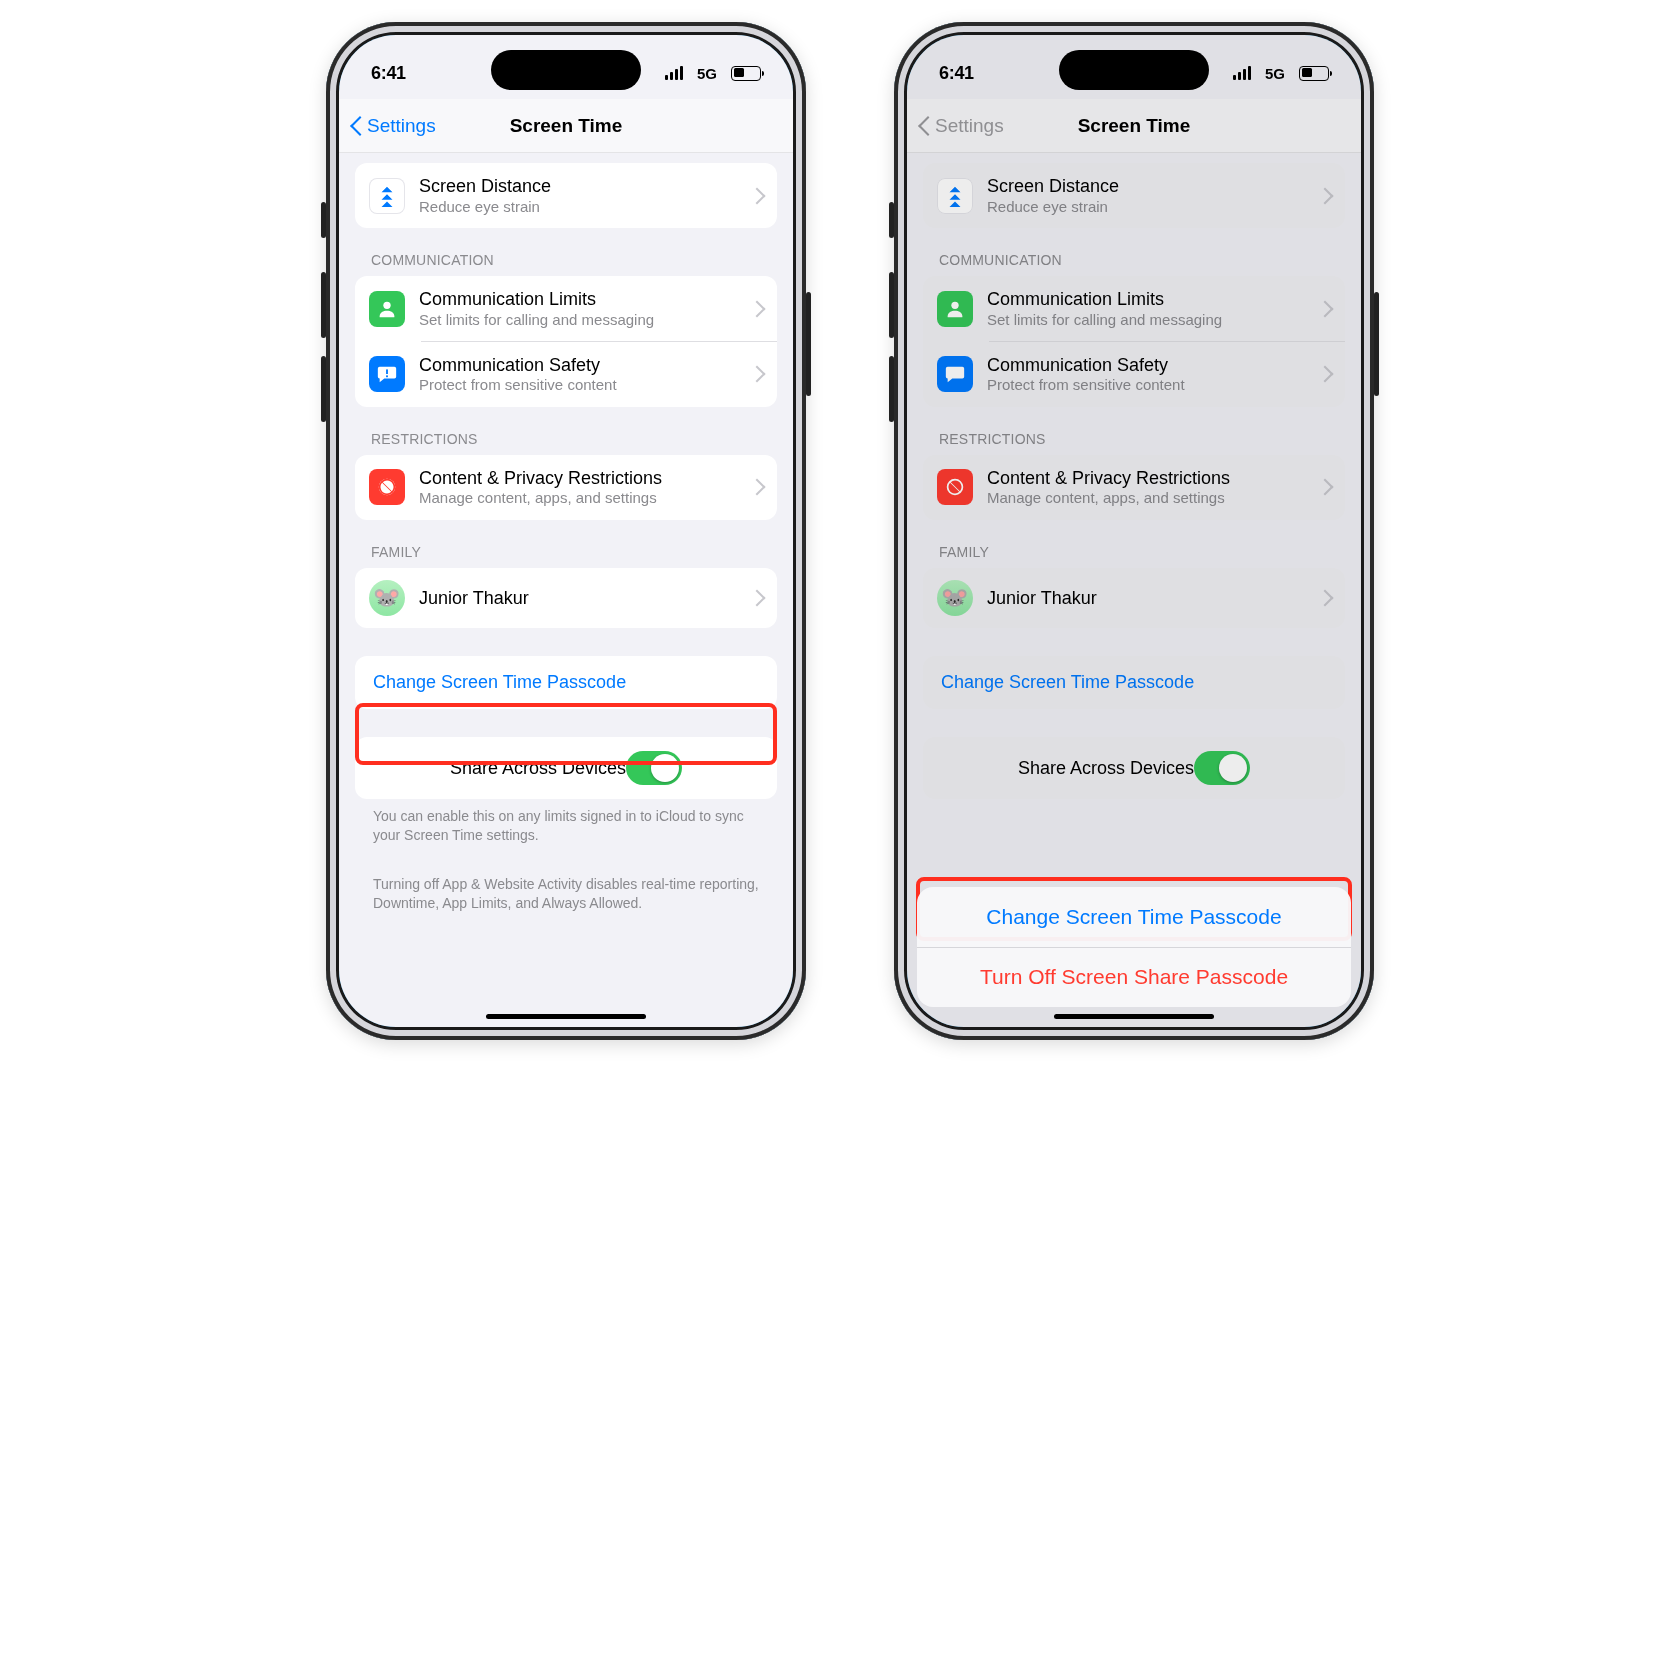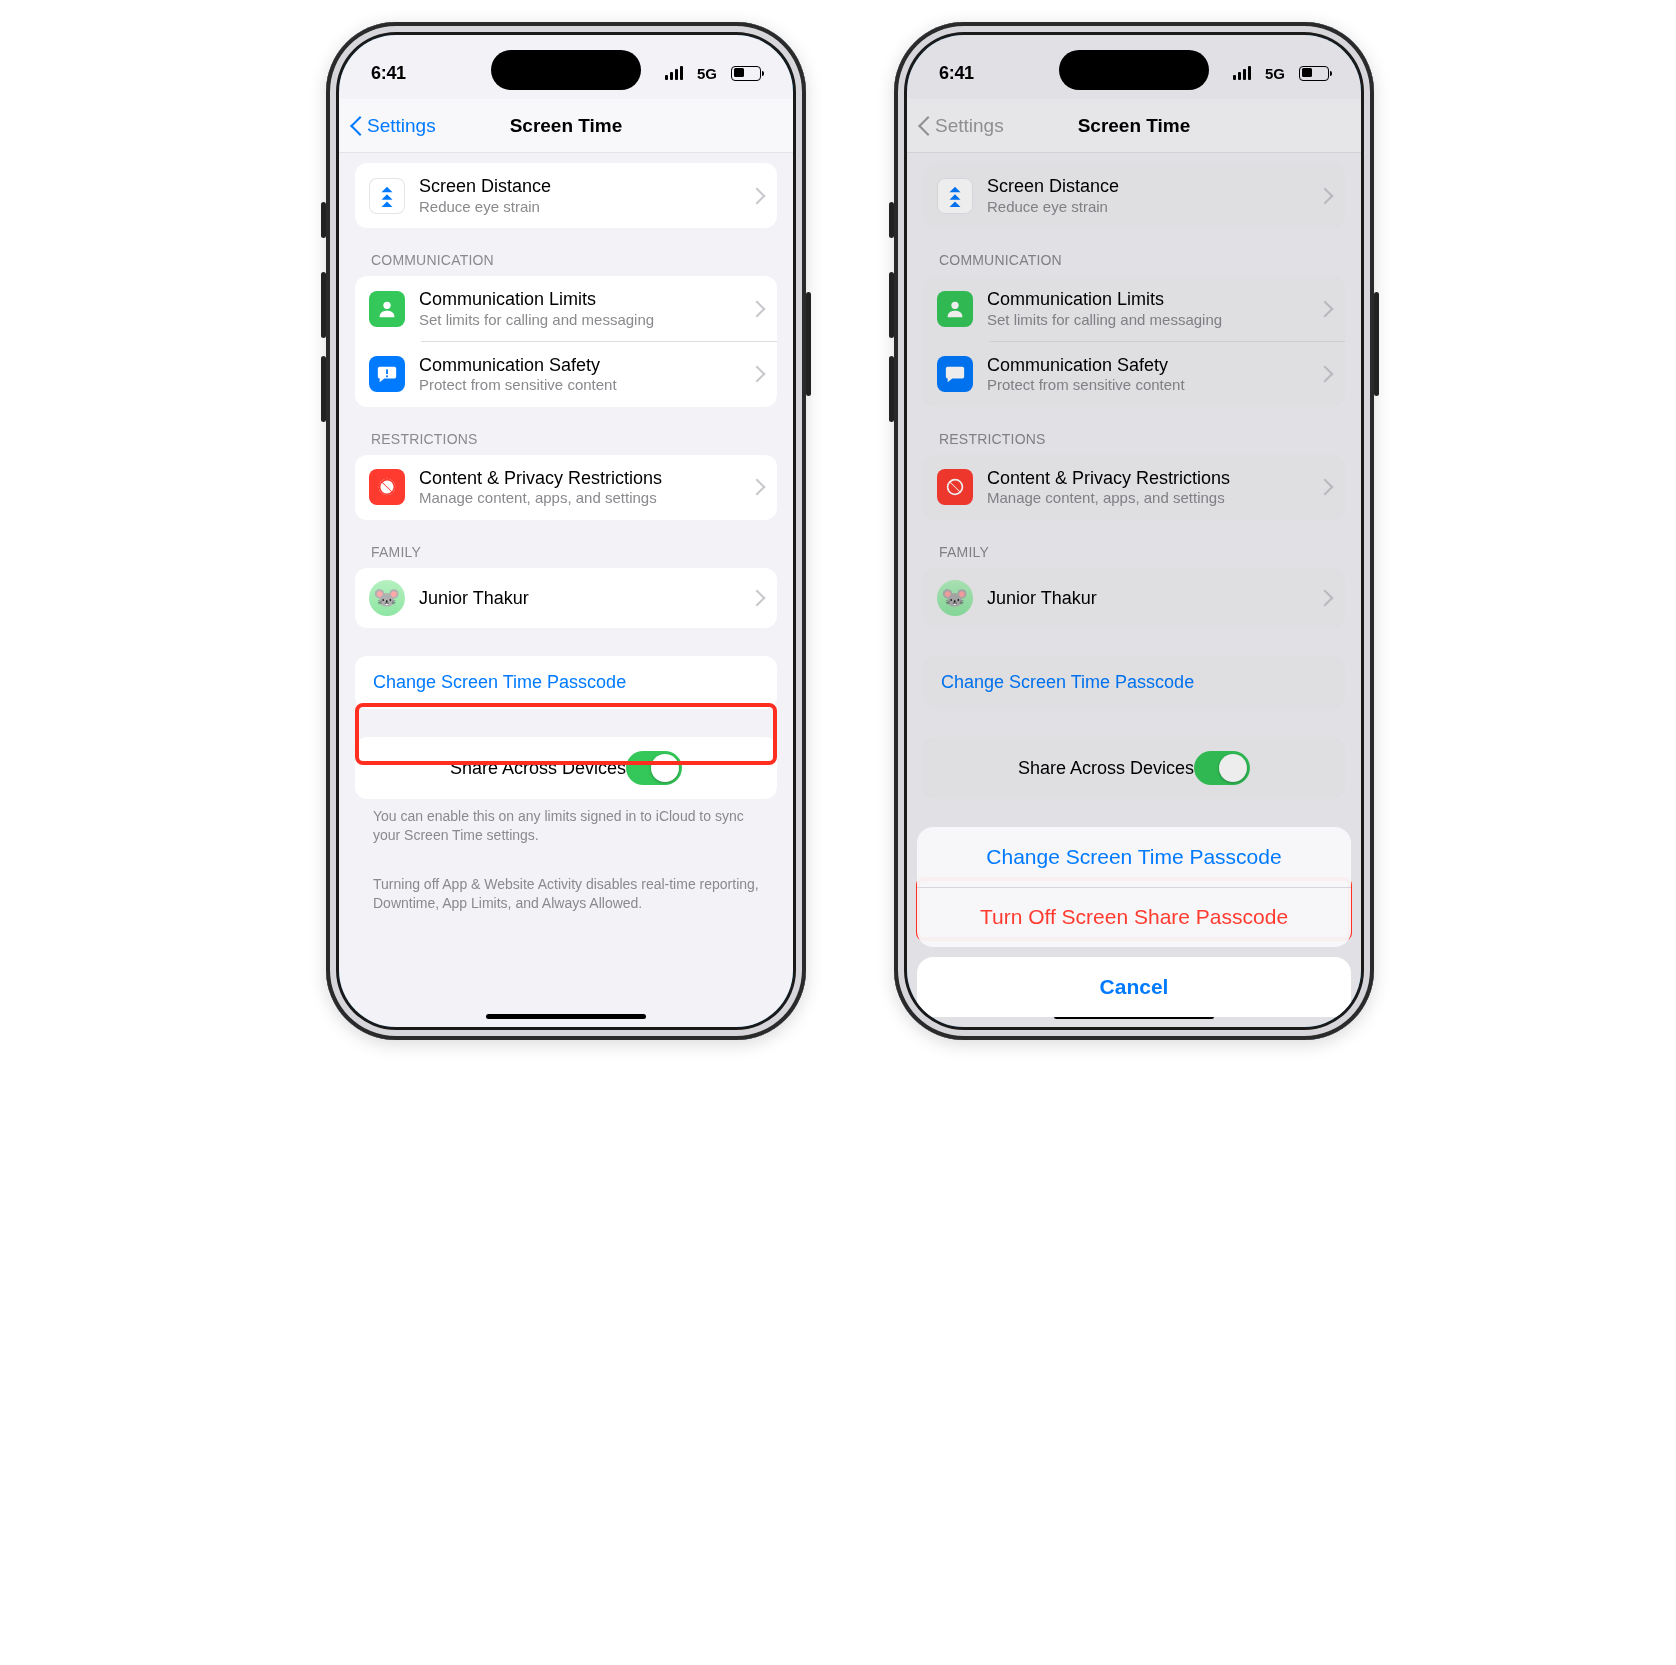--- a/index.html
+++ b/index.html
@@ -399,23 +399,20 @@
         </div>
       </div>
     </div>
 
     <div class="sheet-backdrop"></div>
     <div class="sheet">
       <div class="sheet-card">
         <div class="sheet-btn sb-blue">Change Screen Time Passcode</div>
         <div class="sheet-btn sb-red">Turn Off Screen Share Passcode</div>
       </div>
-      <div class="cancel-card">
-        <div class="cancel-btn">Cancel</div>
-      </div>
     </div>
 
     <div class="annot" style="left:9px; right:9px; bottom:86px; height:64px;"></div>
 
     <div class="home-ind"></div>
   </div>
 </div>
 
 </div>
 

